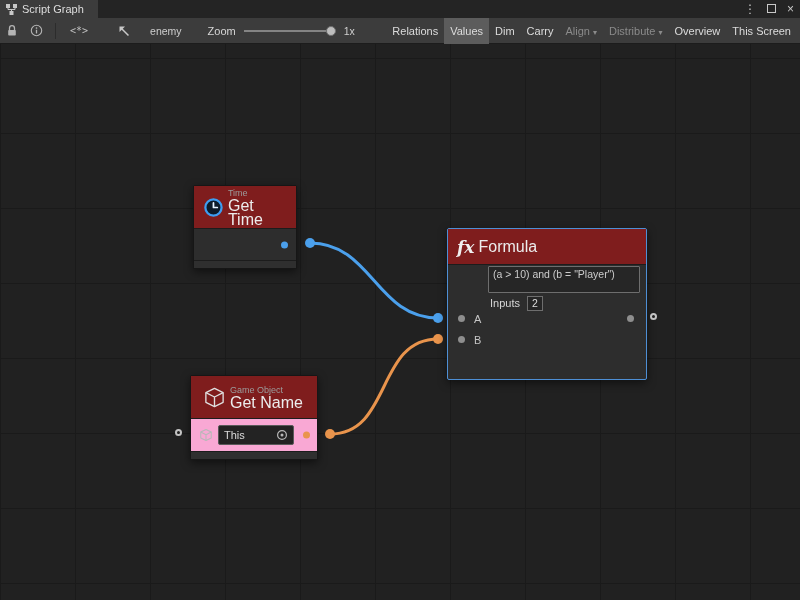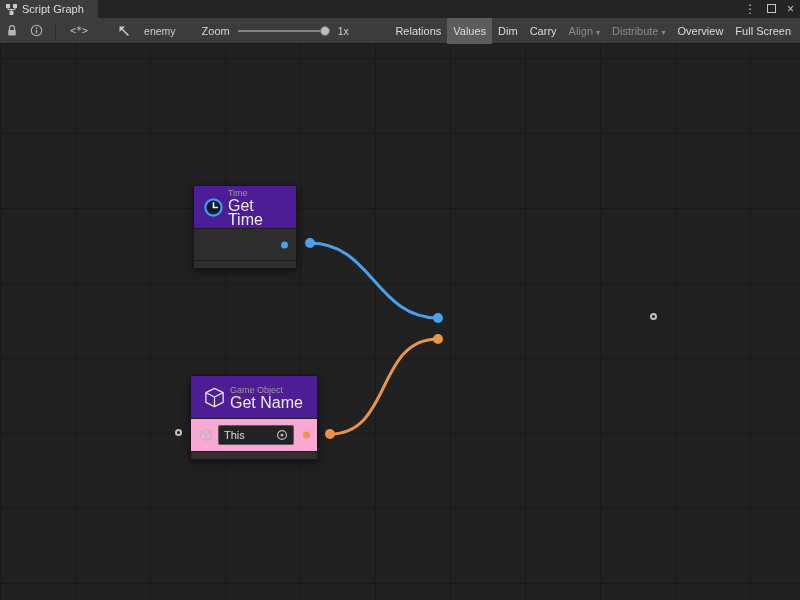--- a/index.html
+++ b/index.html
@@ -13,21 +13,21 @@
   .tab-label { font-size:11px; color:#dedede; }
   .win-controls { position:absolute; right:6px; top:0; height:18px; display:flex; align-items:center; gap:11px; }
   .win-glyph { color:#c8c8c8; font-size:12px; line-height:18px; }
 
   
   .toolbar { position:absolute; top:18px; left:0; width:800px; height:26px; background:#3c3c3c;
              border-bottom:1px solid #1c1c1c; display:flex; align-items:center;
              font-size:11px; color:#d6d6d6; }
   .tb-sep { width:1px; height:16px; background:#2c2c2c; margin-left:12px; }
   .code-icon { margin-left:14px; font-family:"DejaVu Sans Mono", monospace; font-size:10px; color:#c2c2c2; letter-spacing:0px; }
-  .owner-group { margin-left:30px; display:flex; align-items:center; gap:14px; }
+  .owner-group { margin-left:30px; display:flex; align-items:center; gap:20px; }
   .owner-label { font-size:10.5px; color:#cecece; }
   .zoom-group { margin-left:26px; display:flex; align-items:center; gap:8px; }
   .zoom-slider { position:relative; width:92px; height:12px; }
   .zoom-track { position:absolute; left:0; right:0; top:5px; height:2px; background:#848484; }
   .zoom-handle { position:absolute; right:0; top:1px; width:10px; height:10px; border-radius:50%;
                  background:#bdbdbd; border:1px solid #6e6e6e; }
   .zoom-value { font-size:10.5px; color:#cecece; }
   .tb-buttons { margin-left:auto; margin-right:3px; display:flex; align-items:flex-start; }
   .tb-btn { padding:0 6px; height:26px; line-height:26px; color:#dcdcdc; white-space:nowrap; }
   .tb-btn.active { background:#5c5c5c; }
@@ -40,21 +40,21 @@
             background-image:
               linear-gradient(to right, #1a1a1a 1px, transparent 1px),
               linear-gradient(to bottom, #1a1a1a 1px, transparent 1px);
             background-size:75px 75px; background-position:0 14px; }
   .wires { position:absolute; top:0; left:0; pointer-events:none; }
 
   
   .node { position:absolute; background:#2d2d2d; border:1px solid #161616; border-radius:2px;
           box-shadow:0 3px 9px rgba(0,0,0,.5); }
   .node.selected { border-color:#4e8fd5; }
-  .node-header { background:#4c1d95; border-bottom:1px solid #1c1c1c;
+  .node-header { background:#7f1d1d; border-bottom:1px solid #1c1c1c;
                  display:flex; align-items:center; gap:4px; padding:0 9px; }
   .node-cat { font-size:9px; color:#9c9c9c; line-height:11px; }
   .node-title { font-size:16px; color:#ececec; line-height:14px; }
   .node-footer { height:8px; background:#2f2f2f; border-top:1px solid #1c1c1c; }
   .port-dot { position:absolute; width:7px; height:7px; border-radius:50%; top:50%; transform:translateY(-50%); }
   .blue-dot { background:#4ba0ec; }
   .orange-dot { background:#e9944c; }
   .gray-dot { width:7px; height:7px; border-radius:50%; background:#8e8e8e; flex:none; }
 
   
@@ -145,21 +145,21 @@
     <div class="tb-btn active">Values</div>
     <div class="tb-btn">Dim</div>
     <div class="tb-btn">Carry</div>
     <div class="tb-btn disabled">
       <span>Align</span><span class="caret">▾</span>
     </div>
     <div class="tb-btn disabled">
       <span>Distribute</span><span class="caret">▾</span>
     </div>
     <div class="tb-btn">Overview</div>
-    <div class="tb-btn">Full Screen</div>
+    <div class="tb-btn">This Screen</div>
   </div>
 </div>
 
 <div class="canvas">
 
   <svg class="wires" width="800" height="556" viewBox="0 0 800 556">
     <path d="M 310 199 C 372 199, 376 274, 438 274" fill="none" stroke-width="3" stroke-linecap="round" stroke="#4ba0ec"></path>
     <circle cx="310" cy="199" r="5" fill="#4ba0ec"></circle>
     <circle cx="438" cy="274" r="5" fill="#4ba0ec"></circle>
 
@@ -178,20 +178,40 @@
         <div class="node-cat">Time</div>
         <div class="node-title">Get Time</div>
       </div>
     </div>
     <div class="time-body">
       <span class="port-dot blue-dot" style="right:8px;"></span>
     </div>
     <div class="node-footer"></div>
   </div>
 
+  <div class="node selected" style="left:447px; top:184px; width:200px; height:152px;">
+    <div class="node-header" style="height:36px;">
+      <span class="fx-glyph">fx</span>
+      <span class="node-title">Formula</span>
+    </div>
+    <div class="expr-box">(a &gt; 10) and (b = "Player")</div>
+    <div class="inputs-row">
+      <span>Inputs</span>
+      <span class="count-box">2</span>
+    </div>
+    <div class="f-port-row" style="top:79px;">
+      <span class="gray-dot"></span>
+      <span class="port-label">A</span>
+      <span class="gray-dot right"></span>
+    </div>
+    <div class="f-port-row" style="top:100px;">
+      <span class="gray-dot"></span>
+      <span class="port-label">B</span>
+    </div>
+  </div>
 
   <div class="node" style="left:190px; top:331px; width:128px;">
     <div class="node-header" style="height:43px;padding-left:12px;">
       <svg width="23" height="23" viewBox="0 0 24 24" fill="none" stroke="#e0e0e0" stroke-width="1.4" stroke-linejoin="round">
         <path d="M12 2.5 L21 7 V17 L12 21.5 L3 17 V7 Z"></path>
         <path d="M3 7 L12 11.5 L21 7 M12 11.5 V21.5"></path>
       </svg>
       <div>
         <div class="node-cat">Game Object</div>
         <div class="node-title">Get Name</div>

